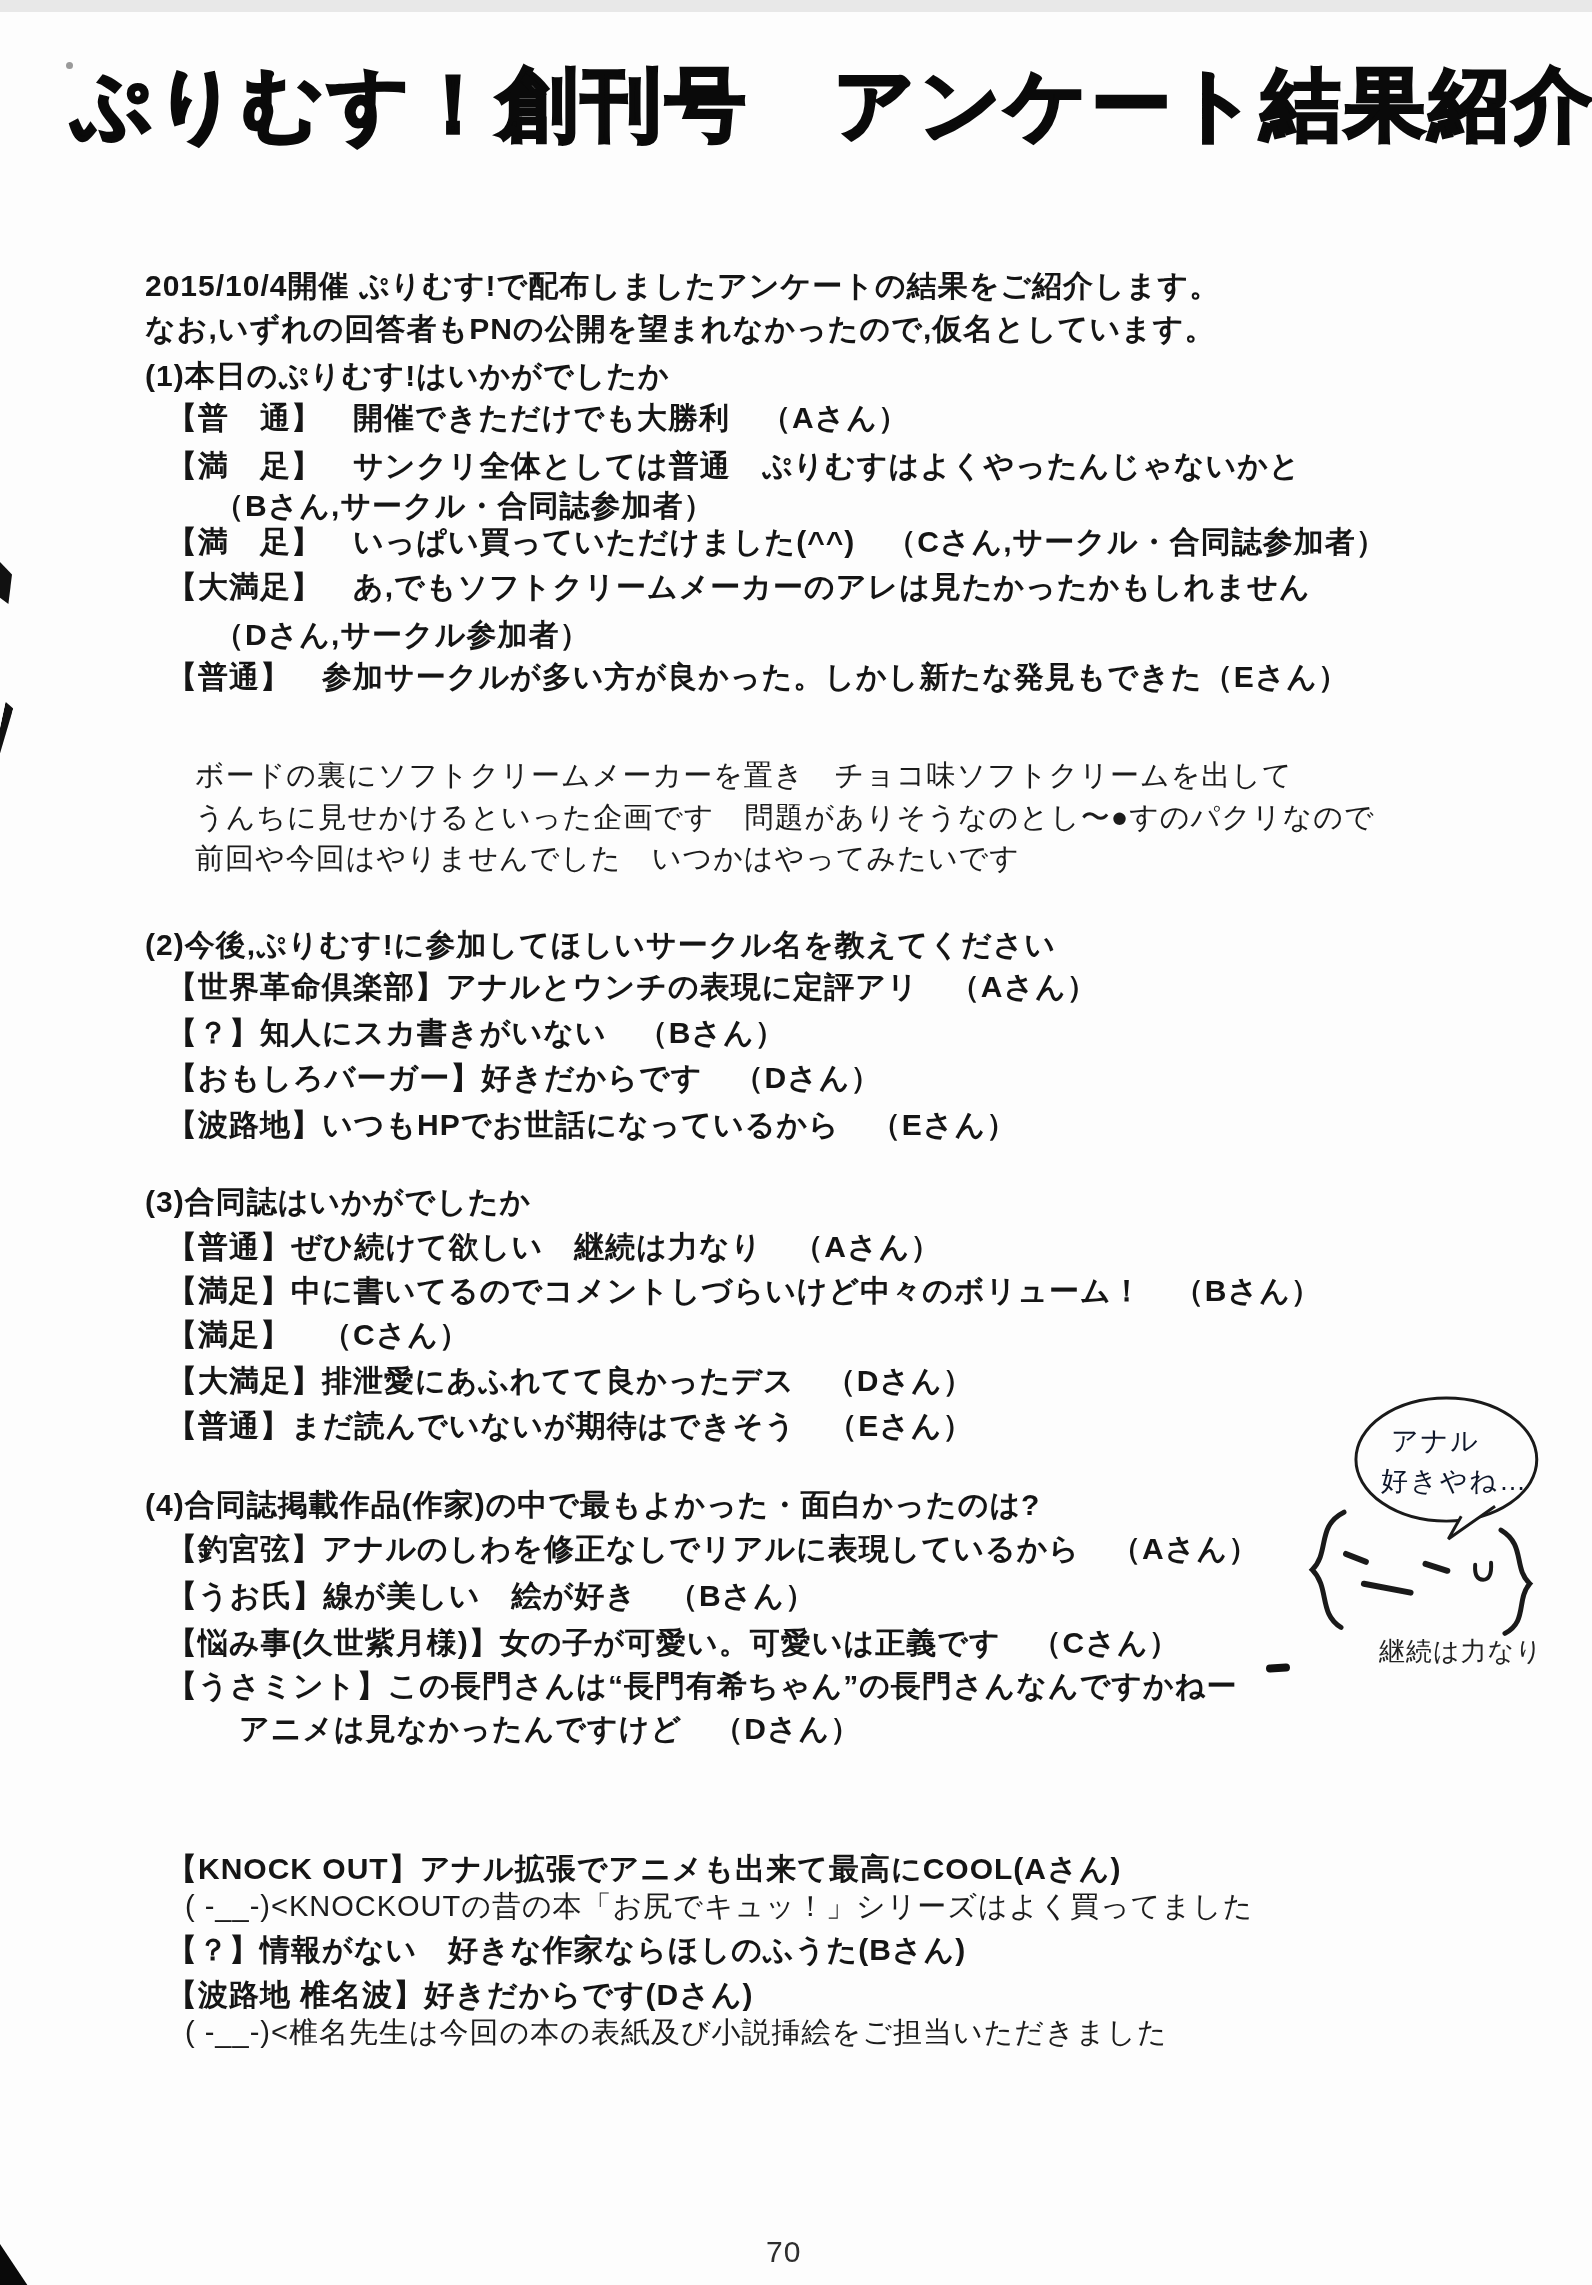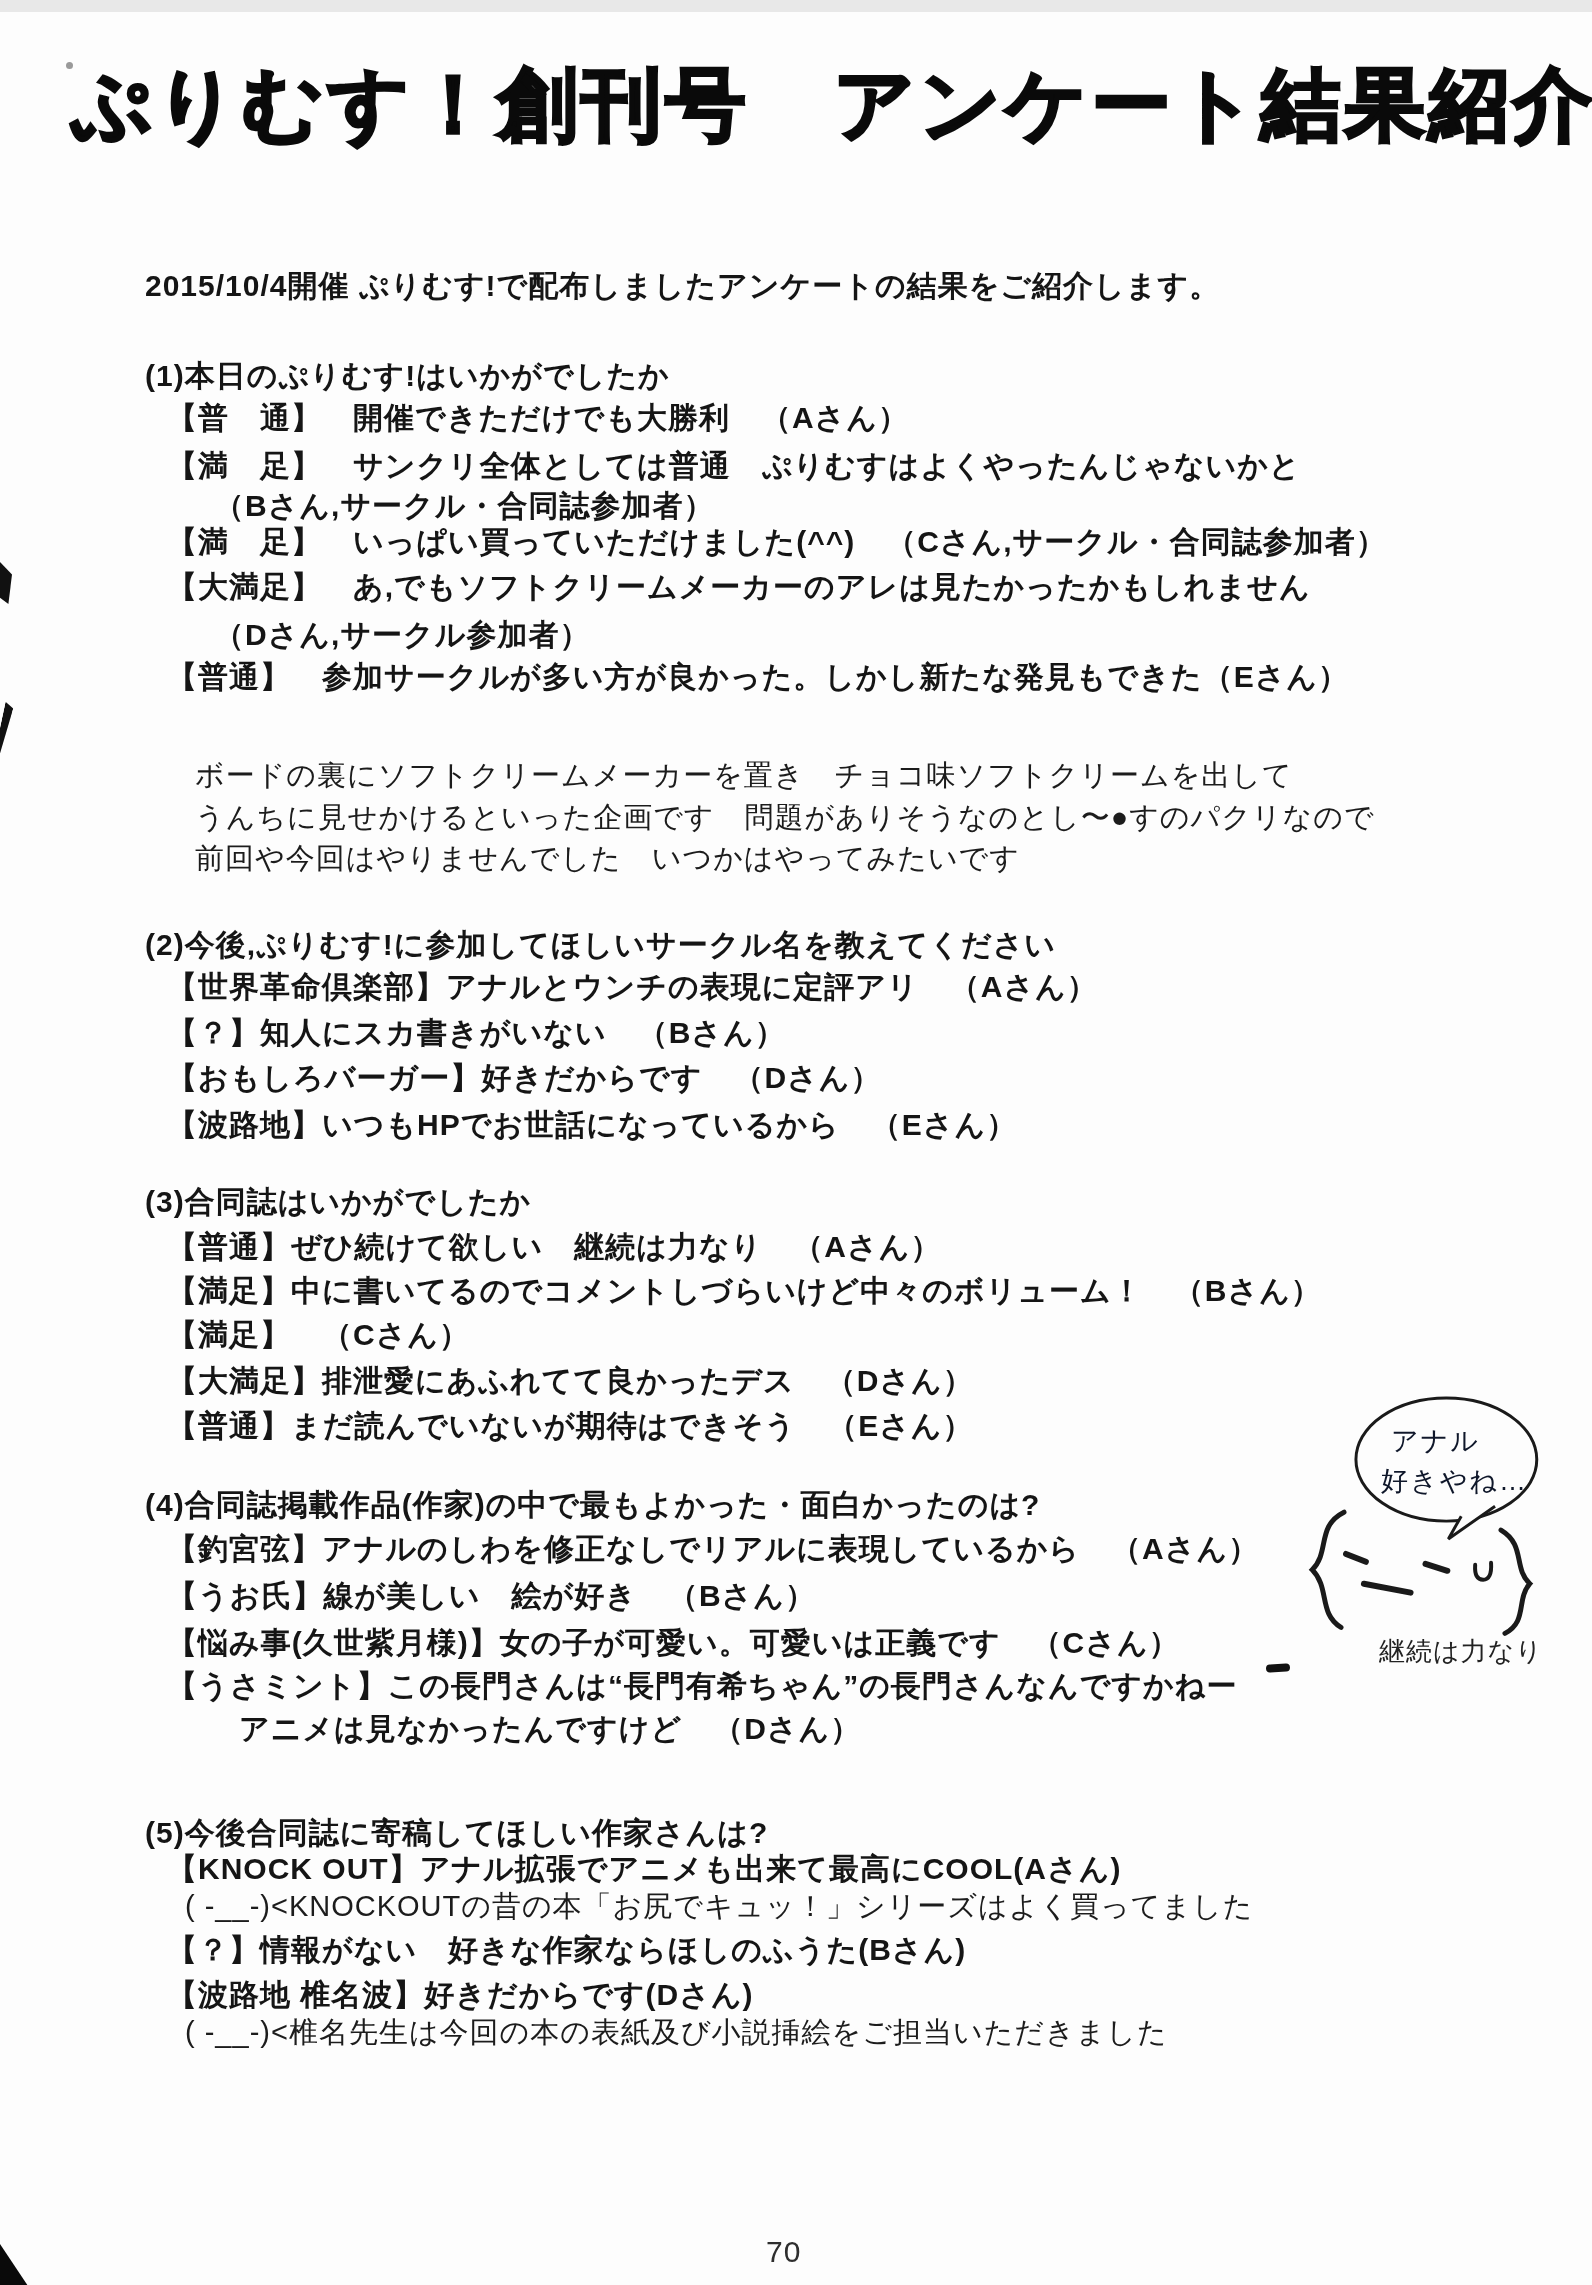--- a/index.html
+++ b/index.html
@@ -49,20 +49,21 @@
   .art-speck{left:66px;top:50px;width:7px;height:7px;border-radius:50%;background:#9a9a9a;}
 </style>
 </head>
 <body>
 
 <div class="page">
 
   <div class="title">ぷりむす！創刊号　アンケート結果紹介</div>
 
   <div class="ln" style="left:145px;top:256px;">2015/10/4開催 ぷりむす!で配布しましたアンケートの結果をご紹介します。</div>
+  <div class="ln" style="left:145px;top:299px;">なお,いずれの回答者もPNの公開を望まれなかったので,仮名としています。</div>
 
   <div class="ln" style="left:145px;top:346px;">(1)本日のぷりむす!はいかがでしたか</div>
   <div class="ln" style="left:167px;top:388px;">【普　通】　開催できただけでも大勝利　（Aさん）</div>
   <div class="ln" style="left:167px;top:436px;">【満　足】　サンクリ全体としては普通　ぷりむすはよくやったんじゃないかと</div>
   <div class="ln" style="left:214px;top:476px;">（Bさん,サークル・合同誌参加者）</div>
   <div class="ln" style="left:167px;top:512px;">【満　足】　いっぱい買っていただけました(^^)　（Cさん,サークル・合同誌参加者）</div>
   <div class="ln" style="left:167px;top:557px;">【大満足】　あ,でもソフトクリームメーカーのアレは見たかったかもしれません</div>
   <div class="ln" style="left:214px;top:605px;">（Dさん,サークル参加者）</div>
   <div class="ln" style="left:167px;top:647px;">【普通】　参加サークルが多い方が良かった。しかし新たな発見もできた（Eさん）</div>
 
@@ -83,21 +84,20 @@
   <div class="ln" style="left:167px;top:1351px;">【大満足】排泄愛にあふれてて良かったデス　（Dさん）</div>
   <div class="ln" style="left:167px;top:1396px;">【普通】まだ読んでいないが期待はできそう　（Eさん）</div>
 
   <div class="ln" style="left:145px;top:1475px;">(4)合同誌掲載作品(作家)の中で最もよかった・面白かったのは?</div>
   <div class="ln" style="left:167px;top:1519px;">【釣宮弦】アナルのしわを修正なしでリアルに表現しているから　（Aさん）</div>
   <div class="ln" style="left:167px;top:1566px;">【うお氏】線が美しい　絵が好き　（Bさん）</div>
   <div class="ln" style="left:167px;top:1613px;">【悩み事(久世紫月様)】女の子が可愛い。可愛いは正義です　（Cさん）</div>
   <div class="ln" style="left:167px;top:1656px;">【うさミント】この長門さんは“長門有希ちゃん”の長門さんなんですかねー</div>
   <div class="ln" style="left:239px;top:1699px;">アニメは見なかったんですけど　（Dさん）</div>
 
-  <div class="ln" style="left:145px;top:1803px;">(5)今後合同誌に寄稿してほしい作家さんは?</div>
   <div class="ln" style="left:167px;top:1839px;">【KNOCK OUT】アナル拡張でアニメも出来て最高にCOOL(Aさん)</div>
   <div class="ln light" style="left:185px;top:1877px;">( -__-)&lt;KNOCKOUTの昔の本「お尻でキュッ！」シリーズはよく買ってました</div>
   <div class="ln" style="left:167px;top:1920px;">【？】情報がない　好きな作家ならほしのふうた(Bさん)</div>
   <div class="ln" style="left:167px;top:1965px;">【波路地 椎名波】好きだからです(Dさん)</div>
   <div class="ln light" style="left:185px;top:2003px;">( -__-)&lt;椎名先生は今回の本の表紙及び小説挿絵をご担当いただきました</div>
 
   <svg class="doodle-svg" viewBox="0 0 280 310" fill="none" stroke="#1a1a1a">
     <ellipse cx="163" cy="75" rx="91" ry="62" stroke-width="3" fill="#fdfdfd"></ellipse>
     <path d="M178,132 L165,155 L212,122" stroke-width="3" fill="#fdfdfd"></path>
     <path d="M60,128 C32,142 46,168 28,186 C46,204 34,230 57,244" stroke-width="5" stroke-linecap="round"></path>

